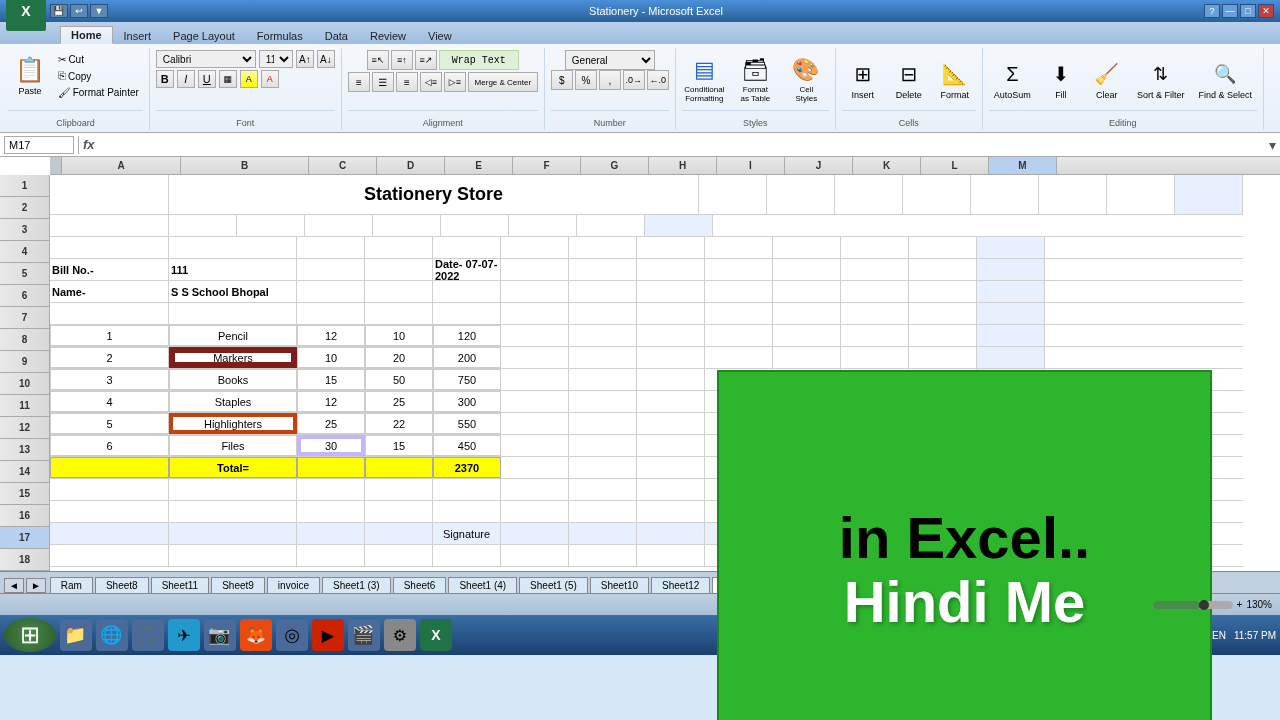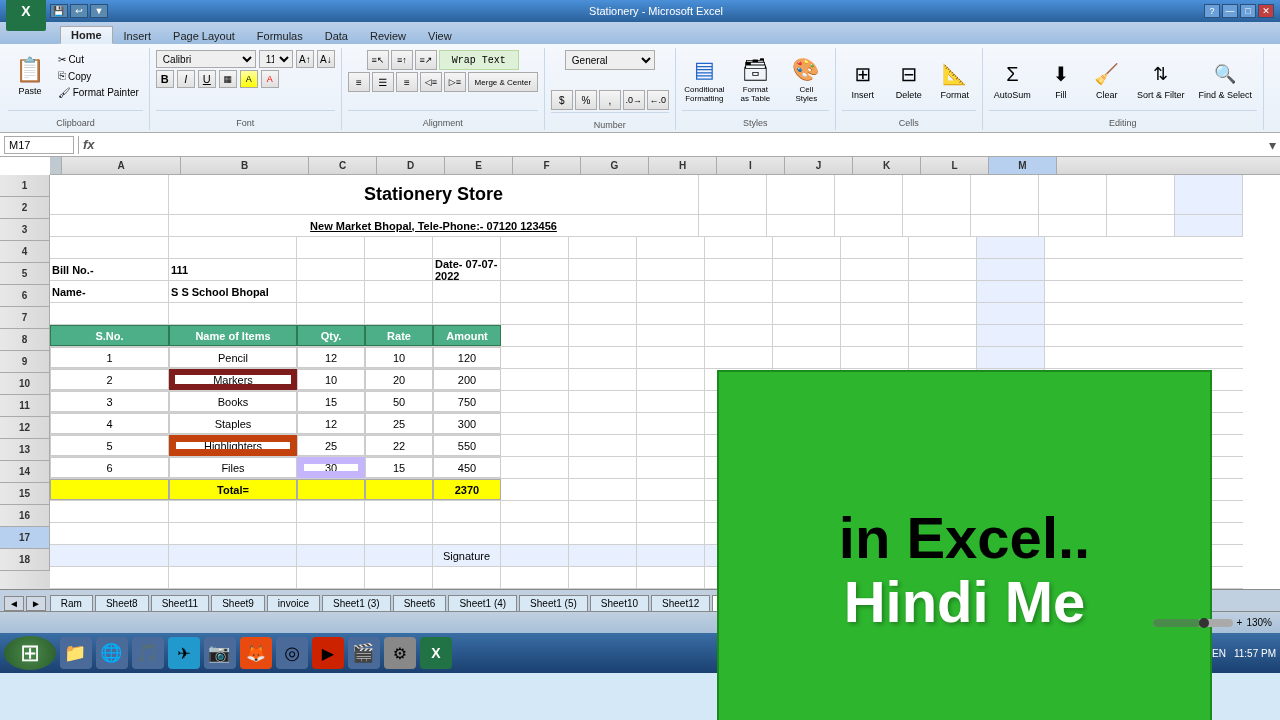--- a/index.html
+++ b/index.html
@@ -207,21 +207,21 @@
           <div class="align-btn" style="text-align:right;">≡</div>
           <div class="align-btn" style="font-size:9px;">◁≡</div>
           <div class="align-btn" style="font-size:9px;">▷≡</div>
           <div class="align-btn" style="width:70px;font-size:8px;">Merge &amp; Center</div>
         </div>
       </div>
       <div class="ribbon-group-label">Alignment</div>
     </div>
 
     <div class="ribbon-group" style="min-width:80px;">
-      <div class="ribbon-group-content" style="flex-direction:column;gap:20px;">
+      <div class="ribbon-group-content" style="flex-direction:column;gap:0;">
         <select class="number-select">
           <option>General</option>
         </select>
         <div style="display:flex;gap:2px;">
           <div class="align-btn" style="font-size:10px;">$</div>
           <div class="align-btn" style="font-size:10px;">%</div>
           <div class="align-btn" style="font-size:10px;">,</div>
           <div class="align-btn" style="font-size:9px;">.0→</div>
           <div class="align-btn" style="font-size:9px;">←.0</div>
         </div>
@@ -354,21 +354,20 @@
           <div class="cell col-H"></div>
           <div class="cell col-I"></div>
           <div class="cell col-J"></div>
           <div class="cell col-K"></div>
           <div class="cell col-L"></div>
           <div class="cell col-M" style="background:#e8f0ff;"></div>
         </div>
 
         <div class="grid-row" style="height:22px;">
           <div class="cell col-A"></div>
-          <div class="cell" style="width:530px;justify-content:center;font-weight:bold;text-decoration:underline;font-size:11px;">New Market Bhopal, Tele-Phone:- 07120 123456</div>
           <div class="cell col-F"></div>
           <div class="cell col-G"></div>
           <div class="cell col-H"></div>
           <div class="cell col-I"></div>
           <div class="cell col-J"></div>
           <div class="cell col-K"></div>
           <div class="cell col-L"></div>
           <div class="cell col-M" style="background:#e8f0ff;"></div>
         </div>
 
@@ -429,35 +428,20 @@
           <div class="cell col-F"></div>
           <div class="cell col-G"></div>
           <div class="cell col-H"></div>
           <div class="cell col-I"></div>
           <div class="cell col-J"></div>
           <div class="cell col-K"></div>
           <div class="cell col-L"></div>
           <div class="cell col-M" style="background:#e8f0ff;"></div>
         </div>
 
-        <div class="grid-row" style="height:22px;">
-          <div class="cell col-A header-row" style="border:1px solid #2d7a55;">S.No.</div>
-          <div class="cell col-B header-row" style="border:1px solid #2d7a55;">Name of Items</div>
-          <div class="cell col-C header-row" style="border:1px solid #2d7a55;">Qty.</div>
-          <div class="cell col-D header-row" style="border:1px solid #2d7a55;">Rate</div>
-          <div class="cell col-E header-row" style="border:1px solid #2d7a55;">Amount</div>
-          <div class="cell col-F"></div>
-          <div class="cell col-G"></div>
-          <div class="cell col-H"></div>
-          <div class="cell col-I"></div>
-          <div class="cell col-J"></div>
-          <div class="cell col-K"></div>
-          <div class="cell col-L"></div>
-          <div class="cell col-M" style="background:#e8f0ff;"></div>
-        </div>
 
         <div class="grid-row" style="height:22px;">
           <div class="cell col-A data-cell" style="border:1px solid #ccc;">1</div>
           <div class="cell col-B data-cell" style="border:1px solid #ccc;">Pencil</div>
           <div class="cell col-C data-cell" style="border:1px solid #ccc;">12</div>
           <div class="cell col-D data-cell" style="border:1px solid #ccc;">10</div>
           <div class="cell col-E data-cell" style="border:1px solid #ccc;">120</div>
           <div class="cell col-F"></div>
           <div class="cell col-G"></div>
           <div class="cell col-H"></div>
@@ -511,38 +495,38 @@
           <div class="cell col-H"></div>
           <div class="cell col-I"></div>
           <div class="cell col-J"></div>
           <div class="cell col-K"></div>
           <div class="cell col-L"></div>
           <div class="cell col-M" style="background:#e8f0ff;"></div>
         </div>
 
         <div class="grid-row" style="height:22px;">
           <div class="cell col-A data-cell" style="border:1px solid #ccc;">5</div>
-          <div class="cell col-B data-cell" style="border:7px solid #c2410c;">Highlighters</div>
+          <div class="cell col-B data-cell" style="border:4px solid #c2410c;">Highlighters</div>
           <div class="cell col-C data-cell" style="border:1px solid #ccc;">25</div>
           <div class="cell col-D data-cell" style="border:1px solid #ccc;">22</div>
           <div class="cell col-E data-cell" style="border:1px solid #ccc;">550</div>
           <div class="cell col-F"></div>
           <div class="cell col-G"></div>
           <div class="cell col-H"></div>
           <div class="cell col-I"></div>
           <div class="cell col-J"></div>
           <div class="cell col-K"></div>
           <div class="cell col-L"></div>
           <div class="cell col-M" style="background:#e8f0ff;"></div>
         </div>
 
         <div class="grid-row" style="height:22px;">
           <div class="cell col-A data-cell" style="border:1px solid #ccc;">6</div>
           <div class="cell col-B data-cell" style="border:1px solid #ccc;">Files</div>
-          <div class="cell col-C data-cell" style="border:7px solid #c4b5fd;">30</div>
+          <div class="cell col-C data-cell" style="border:4px solid #c4b5fd;">30</div>
           <div class="cell col-D data-cell" style="border:1px solid #ccc;">15</div>
           <div class="cell col-E data-cell" style="border:1px solid #ccc;">450</div>
           <div class="cell col-F"></div>
           <div class="cell col-G"></div>
           <div class="cell col-H"></div>
           <div class="cell col-I"></div>
           <div class="cell col-J"></div>
           <div class="cell col-K"></div>
           <div class="cell col-L"></div>
           <div class="cell col-M" style="background:#e8f0ff;"></div>

